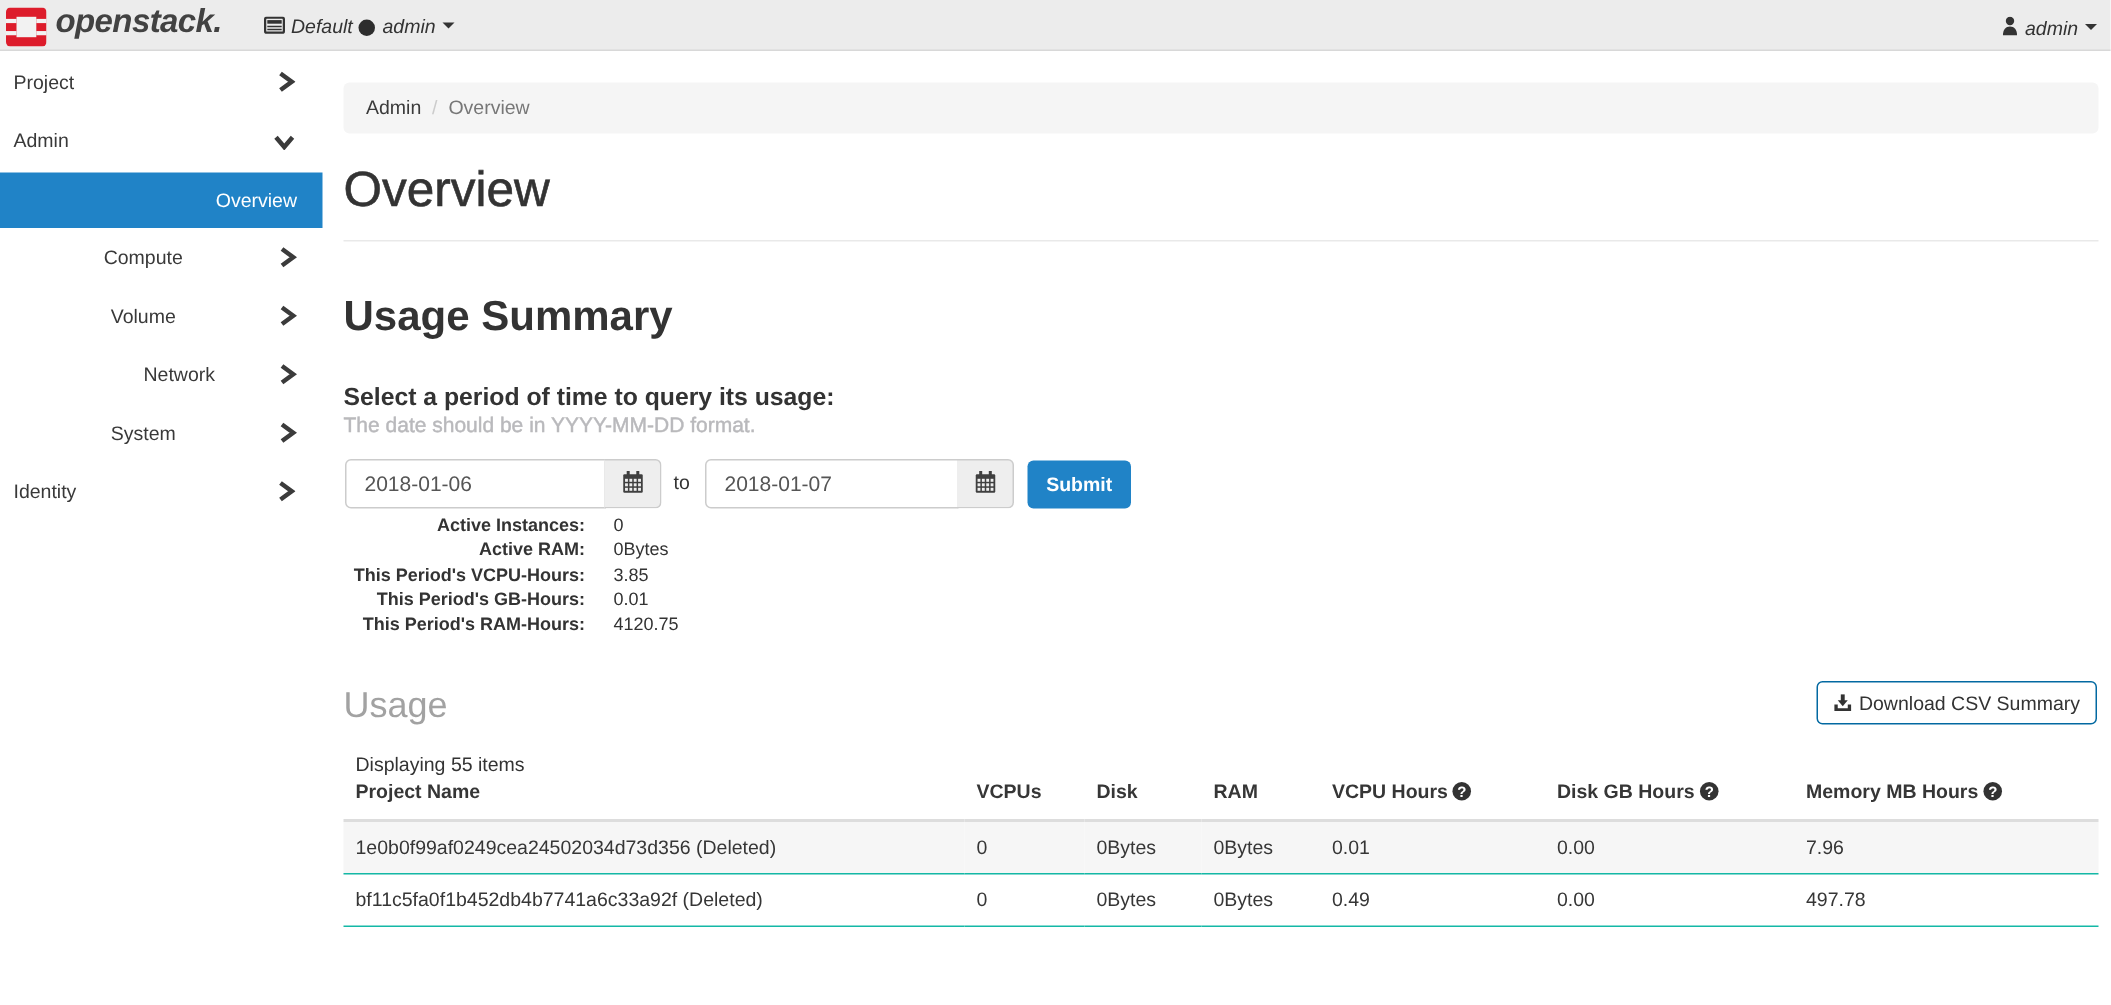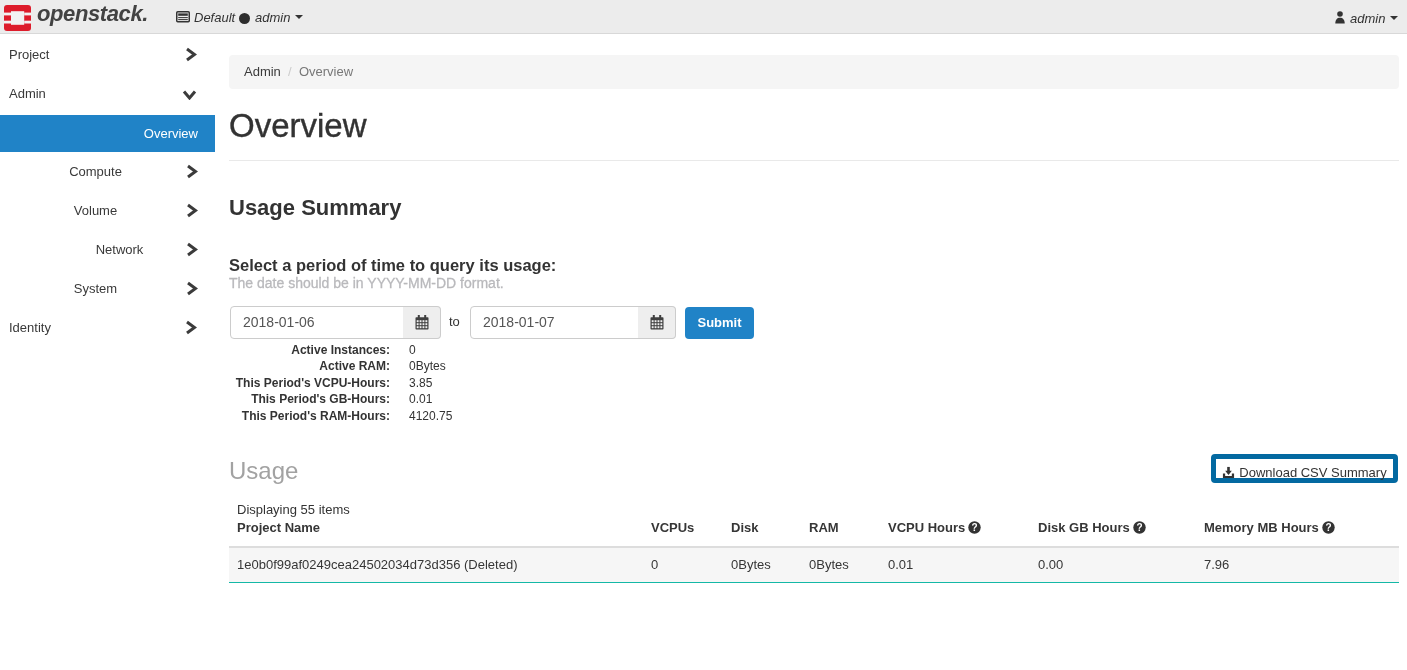--- a/index.html
+++ b/index.html
@@ -7,29 +7,29 @@
 .abs { position:absolute; }
 #topbar { position:absolute; left:0; top:0; width:1407px; height:34px; background:#ececec; border-bottom:1px solid #d8d8d8; }
 .tb-text { position:absolute; font-size:13px; line-height:1; color:#333;font-style:italic; }
 #sidebar a { display:block; position:absolute; width:215px; height:39px; line-height:39px; font-size:13px; color:#393939; }
 .chev { position:absolute; right:18px; }
 #active { position:absolute; left:0; top:115px; width:215px; height:37px; line-height:37px; background:#2083c7; color:#fff; font-size:13px; text-align:right; padding-right:17px; }
 #sidebar a.ctr { text-align:center; width:191px; }
 .bc { position:absolute; left:229px; top:55px; width:1170px; height:34px; background:#f5f5f5; border-radius:4px; font-size:13px; line-height:34px; padding-left:15px; color:#3b3b3b; }
 h1.title { position:absolute; left:229px; top:109px; font-size:33px; font-weight:normal; color:#333; line-height:1; -webkit-text-stroke:0.4px #333; }
 .hr1 { position:absolute; left:229px; top:160px; width:1170px; height:1px; background:#e9e9e9; }
-h3.us { position:absolute; left:229px; top:197px; font-size:22px; font-weight:bold; line-height:1; }
+h3.us { position:absolute; left:229px; top:197px; font-size:28px; font-weight:bold; line-height:1; }
 .sel { position:absolute; left:229px; top:257px; font-size:16.5px; font-weight:bold; line-height:1; }
 .datefmt { position:absolute; left:229px; top:276px; font-size:14px; color:#b9b9bc; line-height:1; -webkit-text-stroke:0.3px #b9b9bc; }
 .inp { position:absolute; top:306px; height:33px; border:1px solid #ccc; background:#fff; font-size:14px; color:#555; line-height:31px; padding-left:12px; }
 .addon { position:absolute; top:306px; width:38px; height:33px; border:1px solid #ccc; background:#eee; text-align:center; line-height:31px; }
 .srow-l { position:absolute; left:229px; width:161px; text-align:right; font-size:12px; font-weight:bold; line-height:1; }
 .srow-v { position:absolute; left:409px; font-size:12px; line-height:1; }
 h3.usage { position:absolute; left:229px; top:459px; font-size:24px; font-weight:normal; color:#a2a2a2; line-height:1; }
-#csvbtn { position:absolute; left:1211px; top:454px; width:187px; height:29px; border:5px solid #0369a1; border-radius:4px; background:#fff; font-size:13px; line-height:27px; text-align:center; color:#333; }
+#csvbtn { position:absolute; left:1211px; top:454px; width:187px; height:29px; border:1px solid #0369a1; border-radius:4px; background:#fff; font-size:13px; line-height:27px; text-align:center; color:#333; }
 .disp { position:absolute; left:237px; top:503px; font-size:13px; line-height:1; }
 table.usage { position:absolute; left:229px; top:511px; width:1170px; border-collapse:separate; border-spacing:0; font-size:13px; color:#363636; }
 table.usage th { text-align:left; font-weight:bold; padding:8px; line-height:18.5px; border-bottom:2px solid #ddd; white-space:nowrap; }
 table.usage td { padding:8px; line-height:18px; border-bottom:1px solid #14b8a6; }
 table.usage tr.odd { background:#f6f6f6; }
 .qi { vertical-align:-2px; margin-left:3px; }
 .caret { display:inline-block; width:0; height:0; border-left:4px solid transparent; border-right:4px solid transparent; border-top:4px solid #333; }
 </style>
 </head>
 <body>
@@ -207,14 +207,23 @@
   <tbody>
     <tr class="odd">
         <td>1e0b0f99af0249cea24502034d73d356 (Deleted)</td>
         <td>0</td>
         <td>0Bytes</td>
         <td>0Bytes</td>
         <td>0.01</td>
         <td>0.00</td>
         <td>7.96</td>
       </tr>
+    <tr>
+        <td>bf11c5fa0f1b452db4b7741a6c33a92f (Deleted)</td>
+        <td>0</td>
+        <td>0Bytes</td>
+        <td>0Bytes</td>
+        <td>0.49</td>
+        <td>0.00</td>
+        <td>497.78</td>
+      </tr>
   </tbody>
 </table>
 
 </body></html>

